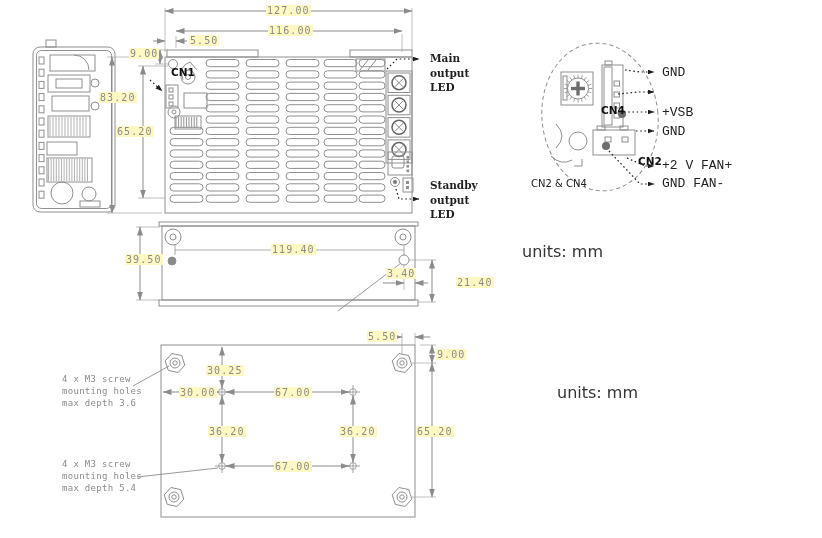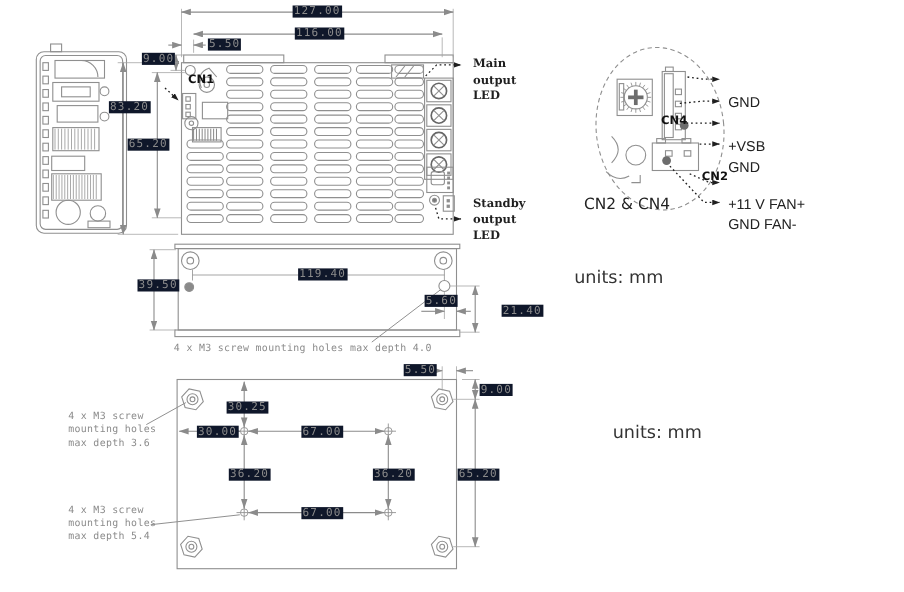--- a/index.html
+++ b/index.html
@@ -1,29 +1,29 @@
 <!DOCTYPE html>
 <html><head>
 <meta charset="utf-8">
 <style>
   html,body{margin:0;padding:0;background:#fff;}
   #stage{position:relative;width:822px;height:538px;background:#fff;overflow:hidden;
          font-family:"DejaVu Sans",sans-serif;}
   #art{position:absolute;left:0;top:0;}
   .lbl{position:absolute;white-space:nowrap;}
   .dim{font-family:"DejaVu Sans Mono",monospace;font-size:10px;letter-spacing:1.1px;
-       color:#8b8b8b;background:#0f172a;padding:0 1px;line-height:11px;}
+       color:#8b8b8b;background:#fef9c3;padding:0 1px;line-height:11px;}
   .note{font-family:"DejaVu Sans Mono",monospace;font-size:9px;letter-spacing:0.3px;
         color:#8b8b8b;line-height:12px;}
   .serif{font-family:"DejaVu Serif",serif;font-size:10.5px;font-weight:bold;
          color:#1f1f1f;line-height:14.5px;}
   .cnbold{font-family:"DejaVu Sans",sans-serif;font-size:10.5px;font-weight:bold;color:#111;margin-left:32px;}
-  .pin{font-family:Liberation Sans, sans-serif;font-size:13px;color:#222;line-height:15px;margin-top:20px;}
+  .pin{font-family:Liberation Mono, monospace;font-size:13px;color:#222;line-height:15px;}
   .units{font-family:"DejaVu Sans",sans-serif;font-size:16px;color:#333;}
-  .caption{font-family:"DejaVu Sans",sans-serif;font-size:14px;color:#222;text-align:right;}
+  .caption{font-family:"DejaVu Sans",sans-serif;font-size:10px;color:#222;text-align:right;}
 </style>
 </head>
 <body>
 
 <div id="stage">
 
 <svg id="art" width="822" height="538" viewBox="0 0 822 538">
   <defs>
     <marker id="ar" markerWidth="10" markerHeight="8" refX="8.5" refY="3" orient="auto-start-reverse" markerUnits="userSpaceOnUse">
       <path d="M0,0L9,3L0,6Z" fill="#8b8b8b"></path>
@@ -420,23 +420,22 @@
   <div>LED</div>
 </div>
 <div class="lbl serif" style="left:430px;top:178px">
   <div>Standby</div>
   <div>output</div>
   <div>LED</div>
 </div>
 
 <div class="lbl dim" style="left:271px;top:244px">119.40</div>
 <div class="lbl dim" style="left:125px;top:254px">39.50</div>
-<div class="lbl dim" style="left:386px;top:268px">5.60</div>
+<div class="lbl dim" style="left:386px;top:268px">3.40</div>
 <div class="lbl dim" style="left:456px;top:277px">21.40</div>
-<div class="lbl note" style="left:158px;top:311px">4 x M3 screw mounting holes max depth 4.0</div>
 
 <div class="lbl dim" style="left:367px;top:331px">5.50</div>
 <div class="lbl dim" style="left:436px;top:349px">9.00</div>
 <div class="lbl dim" style="left:206px;top:365px">30.25</div>
 <div class="lbl dim" style="left:179px;top:387px">30.00</div>
 <div class="lbl dim" style="left:274px;top:387px">67.00</div>
 <div class="lbl dim" style="left:208px;top:426px">36.20</div>
 <div class="lbl dim" style="left:339px;top:426px">36.20</div>
 <div class="lbl dim" style="left:416px;top:426px">65.20</div>
 <div class="lbl dim" style="left:274px;top:461px">67.00</div>
@@ -451,19 +450,19 @@
   <div>mounting holes</div>
   <div>max depth 5.4</div>
 </div>
 
 <div class="lbl cnbold" style="left:569px;top:104px">CN4</div>
 <div class="lbl cnbold" style="left:606px;top:155px">CN2</div>
 <div class="lbl caption" style="left:531px;top:178px">CN2 &amp; CN4</div>
 <div class="lbl pin" style="left:662px;top:65px">GND</div>
 <div class="lbl pin" style="left:662px;top:105px">+VSB</div>
 <div class="lbl pin" style="left:662px;top:124px">GND</div>
-<div class="lbl pin" style="left:662px;top:158px">+11 V FAN+</div>
+<div class="lbl pin" style="left:662px;top:158px">+2 V FAN+</div>
 <div class="lbl pin" style="left:662px;top:176px">GND FAN-</div>
 
 <div class="lbl units" style="left:522px;top:242px">units: mm</div>
 <div class="lbl units" style="left:557px;top:383px">units: mm</div>
 
 </div>
 
 </body></html>

